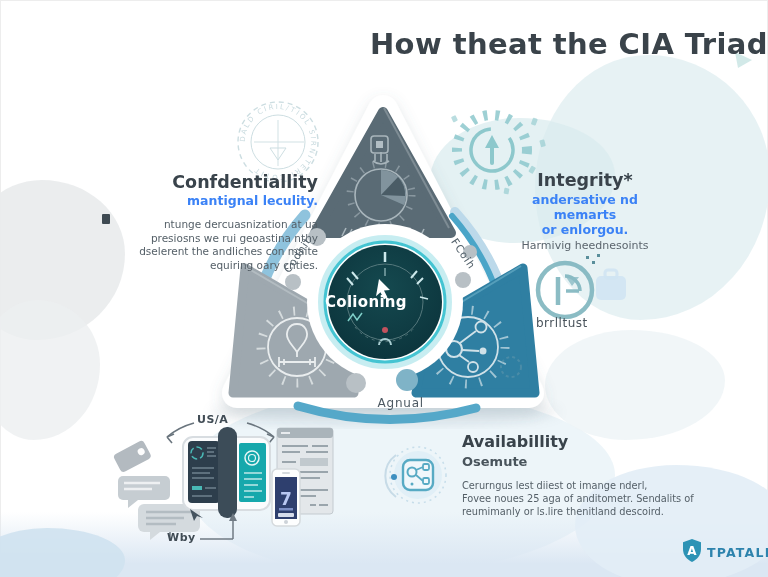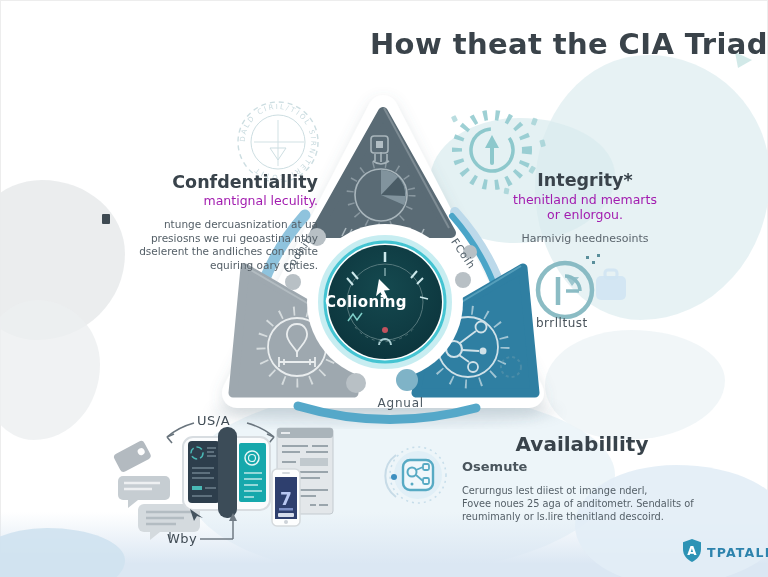--- a/index.html
+++ b/index.html
@@ -3,42 +3,42 @@
 <meta charset="utf-8">
 <style>
   html,body{margin:0;padding:0;background:#fff;}
   .canvas{position:relative;width:768px;height:577px;overflow:hidden;background:#ffffff;
           font-family:"DejaVu Sans","Liberation Sans",sans-serif;box-shadow:inset 0 0 0 1px #ededed;}
   .blob{position:absolute;border-radius:48% 52% 55% 45%/50% 46% 54% 50%;}
   .abs{position:absolute;}
   .title{position:absolute;left:0;right:0;top:27px;text-align:right;font-size:29px;font-weight:700;
          color:#3a434a;letter-spacing:.4px;}
   .sec-h{font-weight:700;color:#39434b;}
-  .sec-sub{font-weight:400;color:#a21caf;}
+  .sec-sub{font-weight:700;color:#3b82f6;}
   .sec-body{color:#545f67;}
   .conf{left:100px;top:172px;width:218px;text-align:right;}
   .conf .sec-h{font-size:17.5px;}
   .conf .sec-sub{font-size:12.5px;margin-top:1px;}
   .conf .sec-body{font-size:10.5px;line-height:13.5px;margin-top:10px;}
   .integ{left:500px;top:170px;width:170px;text-align:center;}
   .integ .sec-h{font-size:17.5px;}
   .integ .sec-sub{font-size:12.5px;line-height:15px;margin-top:2px;}
-  .integ .note{font-size:11px;color:#5b656d;margin-top:10px;}
+  .integ .note{font-size:11px;color:#5b656d;margin-top:2px;}
   .avail{left:462px;top:432px;width:240px;text-align:left;}
-  .avail .sec-h{font-size:20px;text-align:center;}
+  .avail .sec-h{font-size:16px;}
   .avail .sec-sub{font-size:13px;font-weight:600;color:#49545c;margin-top:3px;}
   .avail .sec-body{font-size:9.8px;line-height:13px;margin-top:10px;}
   .quote-ic{position:absolute;left:2px;top:42px;width:8px;height:10px;background:#3e4a52;border-radius:1px;}
   .center-label{position:absolute;left:325px;top:293px;width:120px;text-align:left;color:#fff;
                 font-size:15px;font-weight:700;letter-spacing:.3px;}
   .edge-label{position:absolute;color:#53616b;font-size:10.5px;letter-spacing:1px;font-weight:500;}
   .rot{transform-origin:0 0;}
   .agnual{left:344px;top:396px;width:80px;text-align:right;font-size:12px;color:#4d5962;letter-spacing:.8px;}
   .brr{position:absolute;left:536px;top:316px;font-size:12px;color:#49535b;font-weight:500;letter-spacing:.5px;}
-  .dev-label{position:absolute;font-size:13px;font-weight:400;color:#414c55;letter-spacing:.5px;}
+  .dev-label{position:absolute;font-size:11px;font-weight:700;color:#414c55;letter-spacing:.5px;}
   .brand-name{position:absolute;left:707px;top:545px;font-size:12.5px;font-weight:700;color:#2d83ad;letter-spacing:1.2px;}
   svg{position:absolute;left:0;top:0;}
   svg text{font-family:"DejaVu Sans","Liberation Sans",sans-serif;}
 </style>
 </head>
 <body>
 
 <div class="canvas">
 
   <div class="blob" style="left:535px;top:55px;width:235px;height:265px;background:#e3f0f2;opacity:.85;"></div>
@@ -283,21 +283,21 @@
       <div>presiosns we rui geoastina nthy</div>
       <div>dselerent the andliches con maite</div>
       <div>equiring oary cnties.</div>
     </div>
     <div class="quote-ic"></div>
   </div>
 
   <div class="abs integ">
     <div class="sec-h">Integrity*</div>
     <div class="sec-sub">
-      <div>thenitland nd memarts</div>
+      <div>andersative nd memarts</div>
       <div>or enlorgou.</div>
     </div>
     <div class="note">Harmivig heednesoints</div>
   </div>
 
   <div class="abs avail">
     <div class="sec-h">Availabillity</div>
     <div class="sec-sub">Osemute</div>
     <div class="sec-body">
       <div>Cerurngus lest diiest ot imange nderl,</div>

